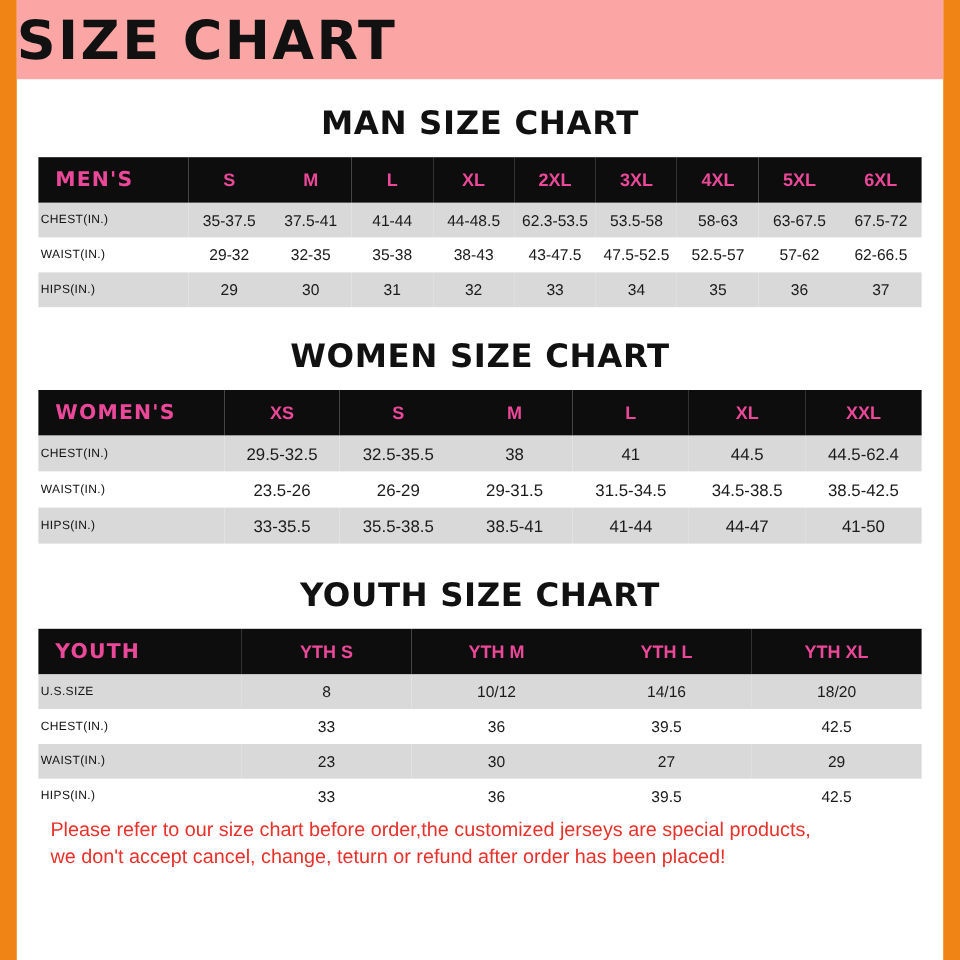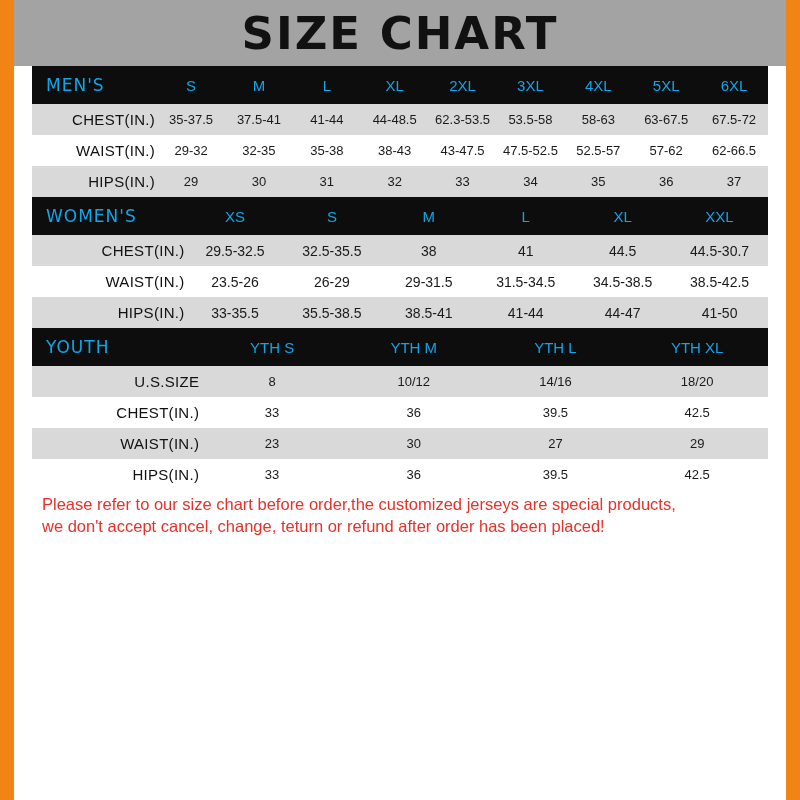--- a/index.html
+++ b/index.html
@@ -17,24 +17,24 @@
     position: relative;
     width: 800px;
     height: 800px;
     box-sizing: border-box;
     border-left: 14px solid #f08415;
     border-right: 14px solid #f08415;
     background: #ffffff;
   }
   .banner {
     height: 66px;
-    background: #a3a3a3;
+    background: #fca5a5;
     display: flex;
     align-items: center;
-    justify-content: center;
+    justify-content: flex-start;
   }
   .banner-title {
     font-family: "DejaVu Sans", sans-serif;
     font-weight: bold;
     font-size: 45px;
     letter-spacing: 2px;
     color: #111111;
     line-height: 1;
   }
   .content {
@@ -59,38 +59,38 @@
   }
   table.size-table th,
   table.size-table td {
     text-align: center;
     font-size: 13px;
     color: #1a1a1a;
     font-family: "Liberation Sans", sans-serif;
   }
   table.size-table thead th {
     background: #0d0d0d;
-    color: #0ea5e9;
-    font-weight: normal;
+    color: #ec4899;
+    font-weight: bold;
     padding: 9px 2px;
     font-size: 15px;
   }
   table.size-table thead th.rowhead {
     font-family: "DejaVu Sans", sans-serif;
     font-size: 17px;
     letter-spacing: 1px;
     text-align: left;
     padding-left: 14px;
   }
   table.size-table tbody td {
     padding: 7px 2px;
   }
   table.size-table tbody td.rowhead {
-    text-align: right;
-    font-size: 15px;
+    text-align: left;
+    font-size: 10px;
     letter-spacing: 0.3px;
     color: #111;
   }
   table.size-table tbody tr.alt td {
     background: #d9d9d9;
   }
   table.size-table tbody tr.plain td {
     background: #ffffff;
   }
 
@@ -116,20 +116,21 @@
 <body>
 
 <div class="page">
 
   <div class="banner">
     <div class="banner-title">SIZE CHART</div>
   </div>
 
   <div class="content">
 
+    <div class="section-title t-man">MAN SIZE CHART</div>
     <table class="size-table men">
       <colgroup>
         <col class="c0">
           <col>
           <col>
           <col>
           <col>
           <col>
           <col>
           <col>
@@ -183,20 +184,21 @@
           <td>32</td>
           <td>33</td>
           <td>34</td>
           <td>35</td>
           <td>36</td>
           <td>37</td>
         </tr>
       </tbody>
     </table>
 
+    <div class="section-title t-women">WOMEN SIZE CHART</div>
     <table class="size-table women">
       <colgroup>
         <col class="c0">
           <col>
           <col>
           <col>
           <col>
           <col>
           <col>
       </colgroup>
@@ -212,21 +214,21 @@
         </tr>
       </thead>
       <tbody>
         <tr class="alt">
           <td class="rowhead">CHEST(IN.)</td>
           <td>29.5-32.5</td>
           <td>32.5-35.5</td>
           <td>38</td>
           <td>41</td>
           <td>44.5</td>
-          <td>44.5-30.7</td>
+          <td>44.5-62.4</td>
         </tr>
         <tr class="plain">
           <td class="rowhead">WAIST(IN.)</td>
           <td>23.5-26</td>
           <td>26-29</td>
           <td>29-31.5</td>
           <td>31.5-34.5</td>
           <td>34.5-38.5</td>
           <td>38.5-42.5</td>
         </tr>
@@ -235,20 +237,21 @@
           <td>33-35.5</td>
           <td>35.5-38.5</td>
           <td>38.5-41</td>
           <td>41-44</td>
           <td>44-47</td>
           <td>41-50</td>
         </tr>
       </tbody>
     </table>
 
+    <div class="section-title t-youth">YOUTH SIZE CHART</div>
     <table class="size-table youth">
       <colgroup>
         <col class="c0">
           <col>
           <col>
           <col>
           <col>
       </colgroup>
       <thead>
         <tr>

